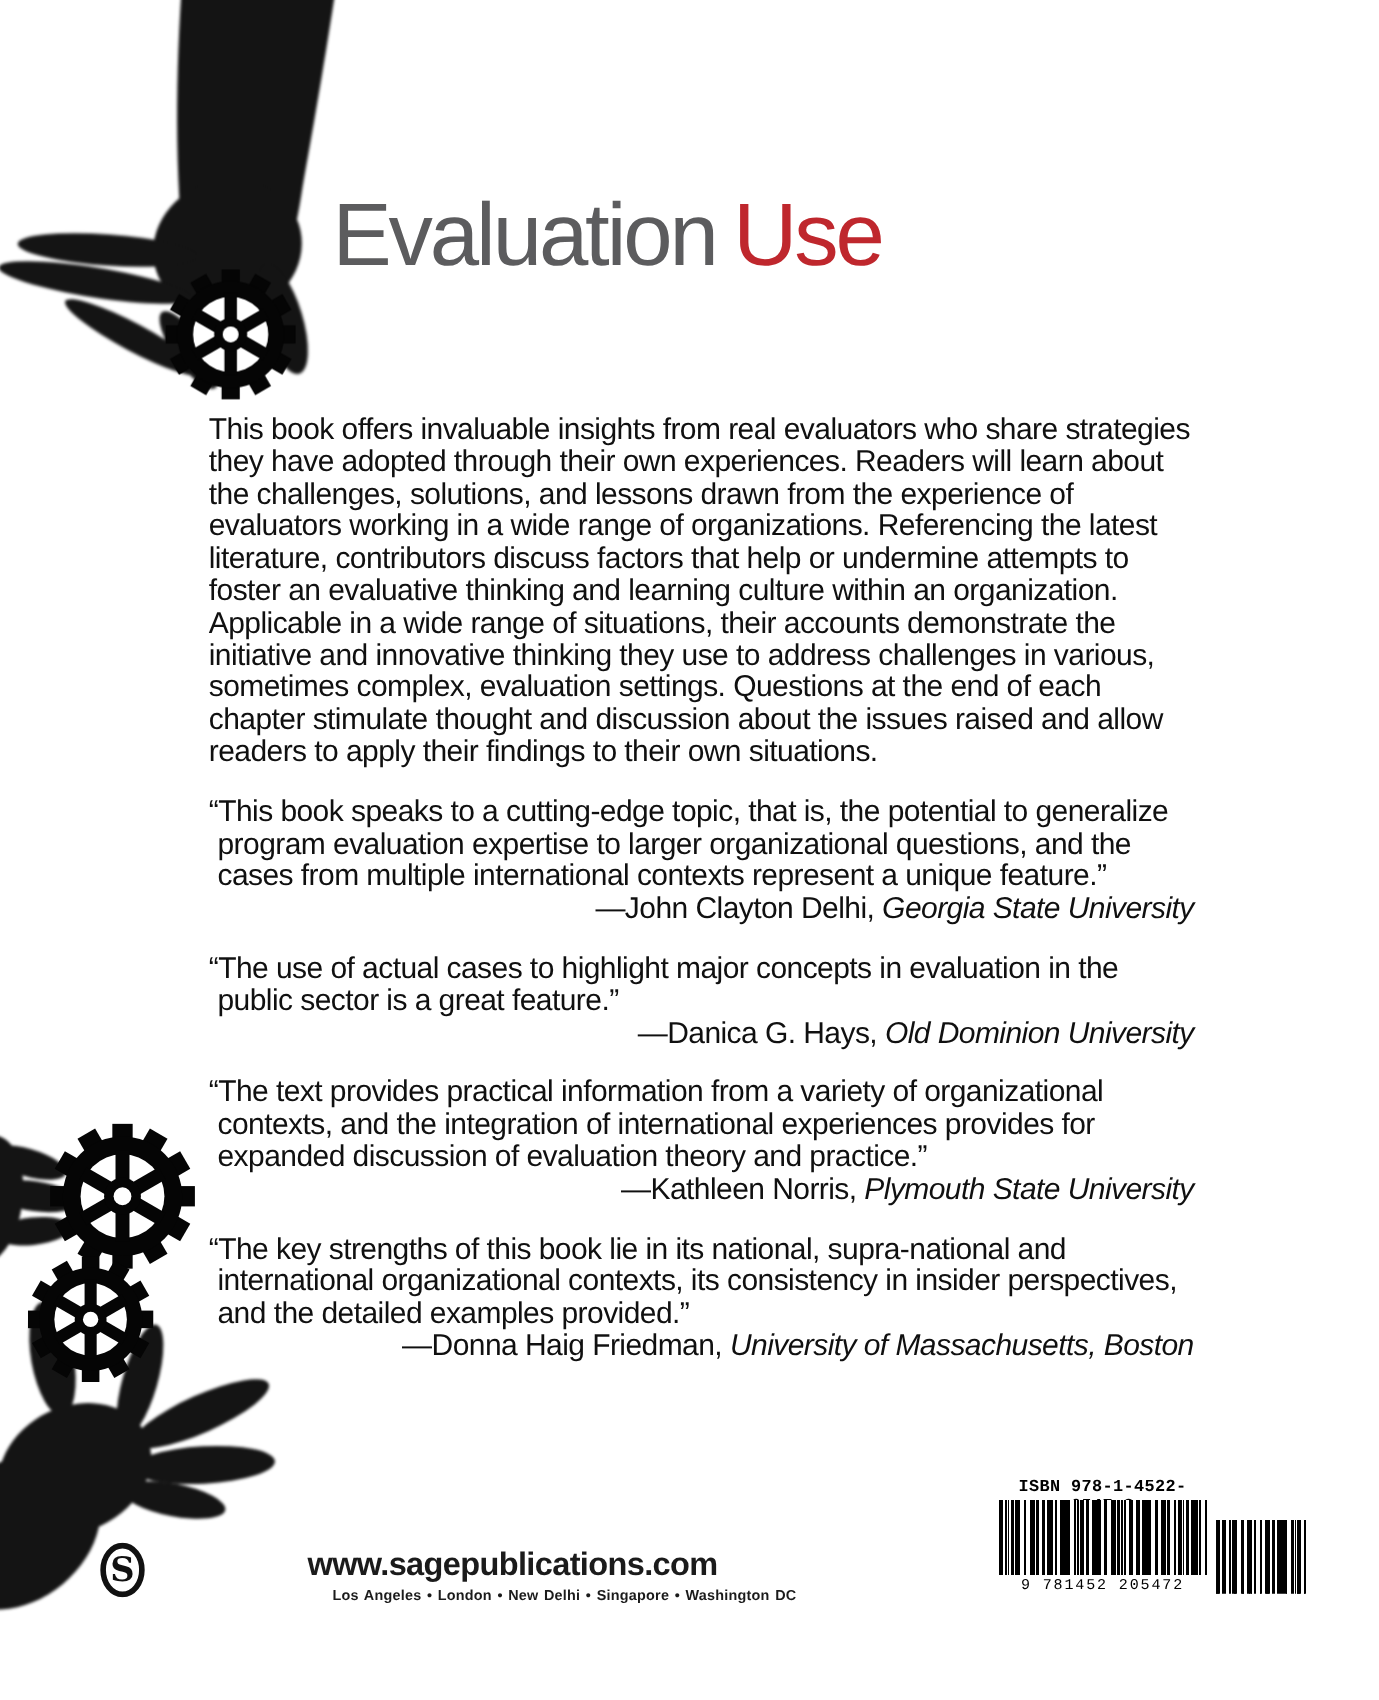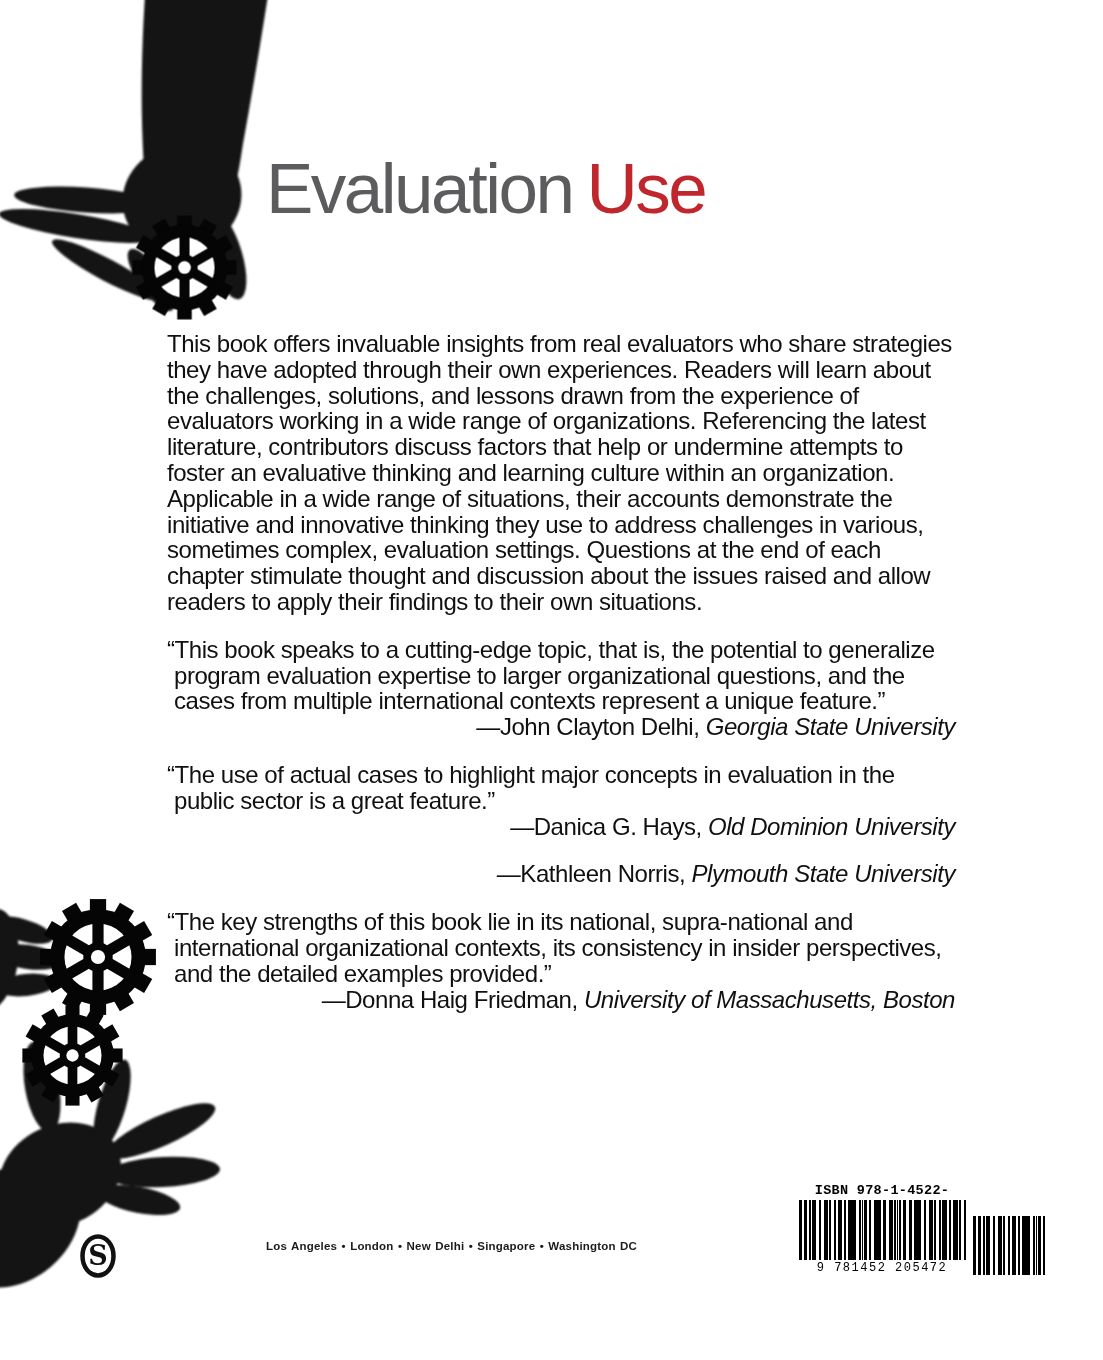--- a/index.html
+++ b/index.html
@@ -92,21 +92,21 @@
     <div class="line2"><span>Evaluation</span><span class="use">Use</span></div>
   </div>
 
   <div class="textcol">
     <p>This book offers invaluable insights from real evaluators who share strategies they have adopted through their own experiences. Readers will learn about the challenges, solutions, and lessons drawn from the experience of evaluators working in a wide range of organizations. Referencing the latest literature, contributors discuss factors that help or undermine attempts to foster an evaluative thinking and learning culture within an organization. Applicable in a wide range of situations, their accounts demonstrate the initiative and innovative thinking they use to address challenges in various, sometimes complex, evaluation settings. Questions at the end of each chapter stimulate thought and discussion about the issues raised and allow readers to apply their findings to their own situations.</p>
 
     <p class="quote"><span>“This book speaks to a cutting-edge topic, that is, the potential to generalize program evaluation expertise to larger organizational questions, and the cases from multiple international contexts represent a unique feature.”</span><span class="attrib"><span>—John Clayton Delhi, </span><span class="affil">Georgia State University</span></span></p>
 
     <p class="quote"><span>“The use of actual cases to highlight major concepts in evaluation in the public sector is a great feature.”</span><span class="attrib"><span>—Danica G. Hays, </span><span class="affil">Old Dominion University</span></span></p>
 
-    <p class="quote"><span class="attrib"><span>—Kathleen Norris, </span><span class="affil">Plymouth State University</span></span></p>
+    <p class="quote"><span>“The text provides practical information from a variety of organizational contexts, and the integration of international experiences provides for expanded discussion of evaluation theory and practice.”</span><span class="attrib"><span>—Kathleen Norris, </span><span class="affil">Plymouth State University</span></span></p>
 
     <p class="quote"><span>“The key strengths of this book lie in its national, supra-national and international organizational contexts, its consistency in insider perspectives, and the detailed examples provided.”</span><span class="attrib"><span>—Donna Haig Friedman, </span><span class="affil">University of Massachusetts, Boston</span></span></p>
   </div>
 
   <svg class="graphic" style="left:0;top:880px" width="260" height="480" viewBox="0 0 260 480">
     <g class="hand">
       <ellipse cx="-10" cy="80" rx="28" ry="52" transform="rotate(8 -10 80)"></ellipse>
       <ellipse cx="22" cy="50" rx="32" ry="11" transform="rotate(16 22 50)"></ellipse>
       <ellipse cx="28" cy="77" rx="34" ry="12" transform="rotate(8 28 77)"></ellipse>
       <ellipse cx="26" cy="105" rx="31" ry="11" transform="rotate(-6 26 105)"></ellipse>
@@ -125,20 +125,21 @@
   </svg>
 
   <div class="sage-block">
     <svg width="36" height="44" viewBox="0 0 36 44">
       <ellipse cx="18" cy="22" rx="15.5" ry="19.5" fill="#ffffff" stroke="#111" stroke-width="4.5"></ellipse>
       <text x="18" y="31" text-anchor="middle" font-family="DejaVu Serif, serif" font-size="27" font-weight="bold" fill="#111">S</text>
     </svg>
   </div>
 
   <div class="web-block">
+    <div class="website">www.sagepublications.com</div>
     <div class="cities">Los Angeles • London • New Delhi • Singapore • Washington DC</div>
   </div>
 
   <div class="isbn-label mono">ISBN 978-1-4522-0547-2</div>
   <div class="bars bars-main"></div>
   <div class="digits-main mono">9 781452 205472</div>
   <div class="addon-code mono">90000</div>
   <div class="bars addon-bars"></div>
 
 </div>

